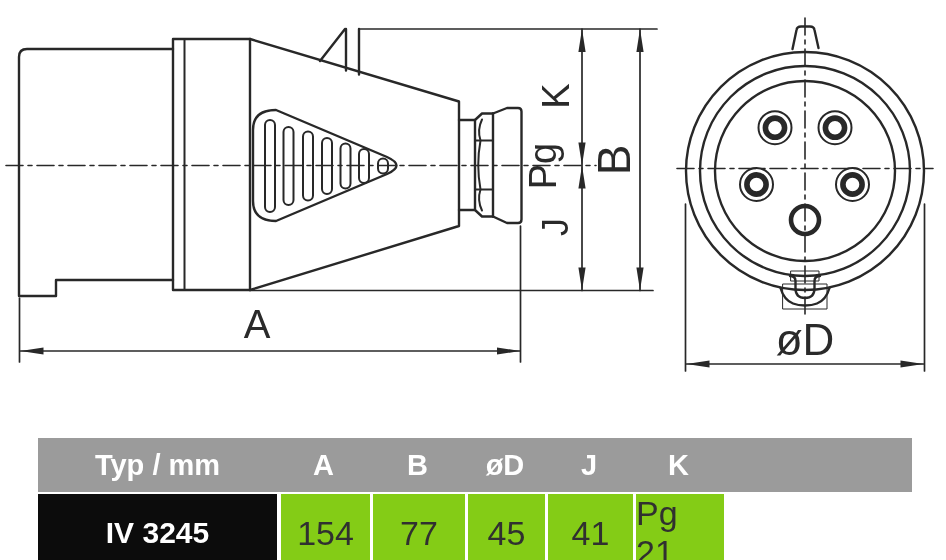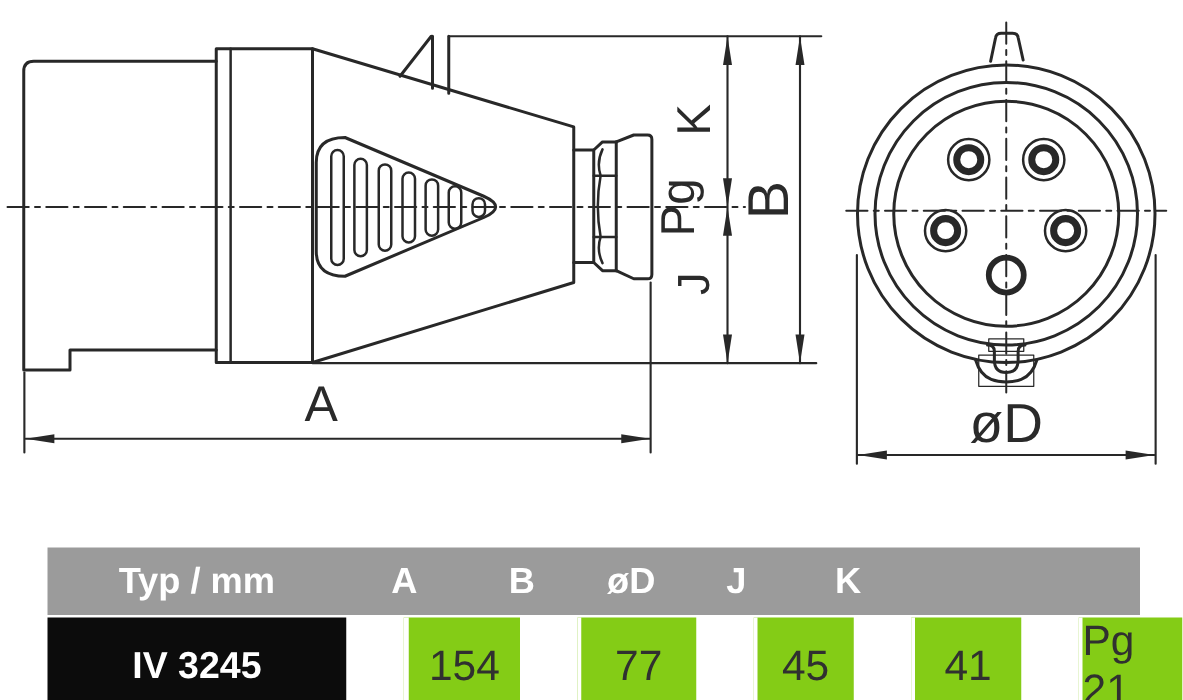--- a/index.html
+++ b/index.html
@@ -22,21 +22,21 @@
   .spec-table{position:absolute;left:38px;top:438px;width:874px;}
   .t-head,.t-row{
     display:grid;
     grid-template-columns:239px 93px 95px 80px 88px 91px 188px;
   }
   .t-head{height:54px;background:#9b9b9b;}
   .t-head .cell{
     color:#ffffff;font-size:29px;font-weight:600;
     display:flex;align-items:center;justify-content:center;
   }
-  .t-row{height:54px;margin-top:2px;gap:46px;}
+  .t-row{height:54px;margin-top:2px;}
   .t-row .cell{
     background:#84cc16;color:#303030;font-size:34px;font-weight:400;
     display:flex;align-items:center;justify-content:center;
     border-left:3px solid #ffffff;
   }
   .t-row .cell.first-val{border-left:4px solid #ffffff;}
   .t-row .cell.type{
     background:#0c0c0c;color:#ffffff;font-weight:700;font-size:30px;border-left:none;
   }
 </style>

